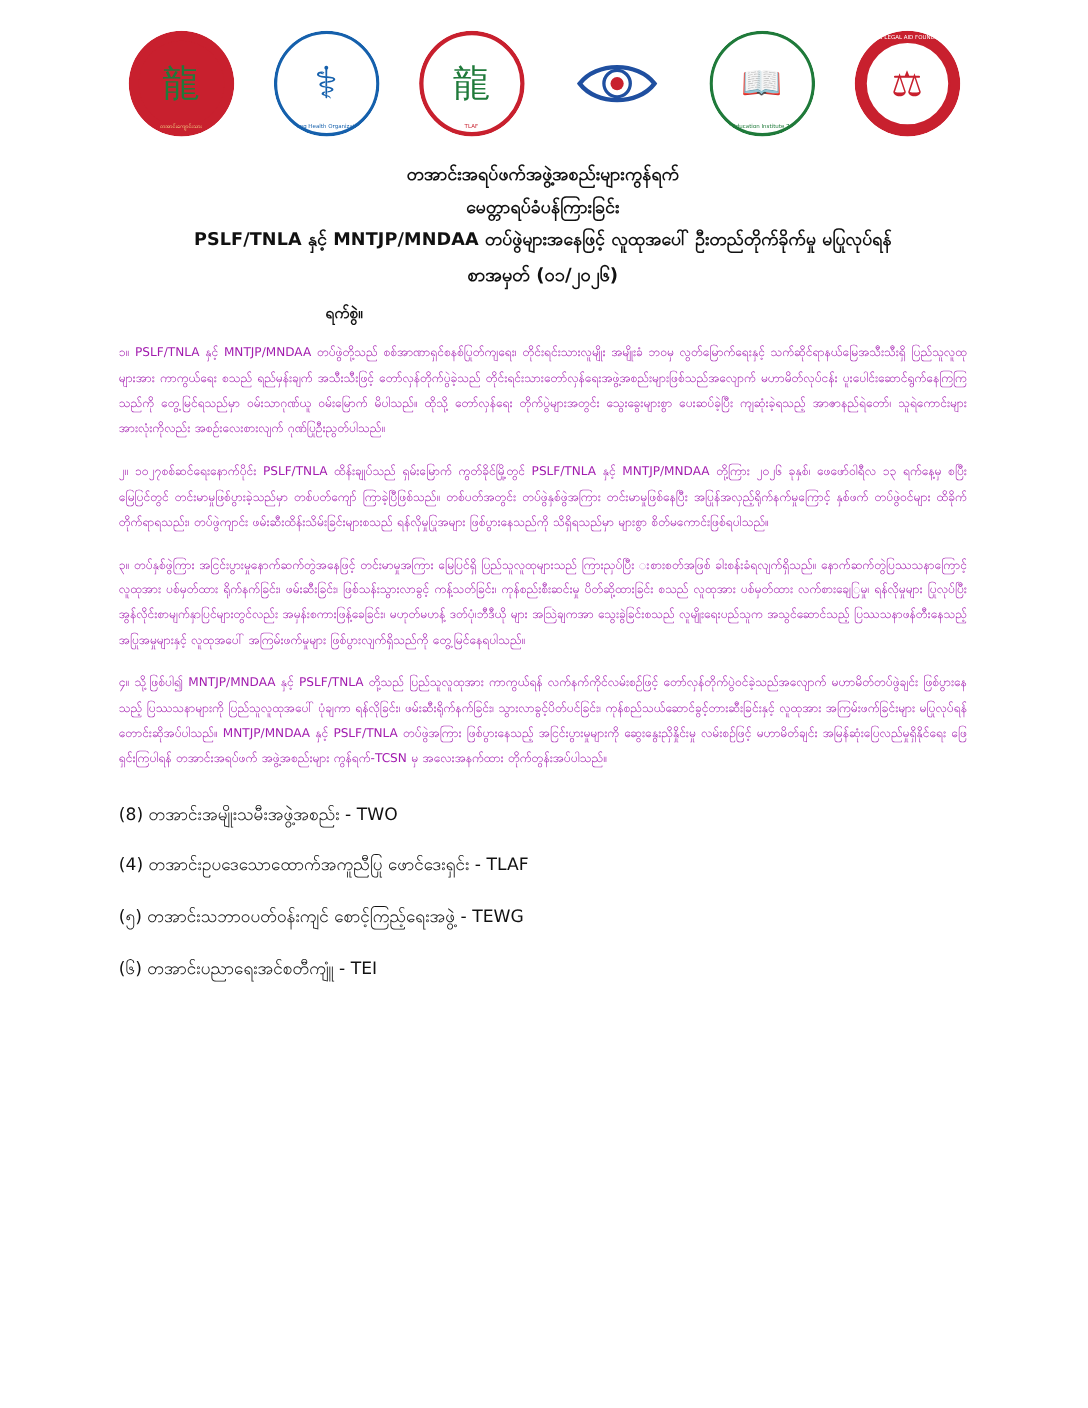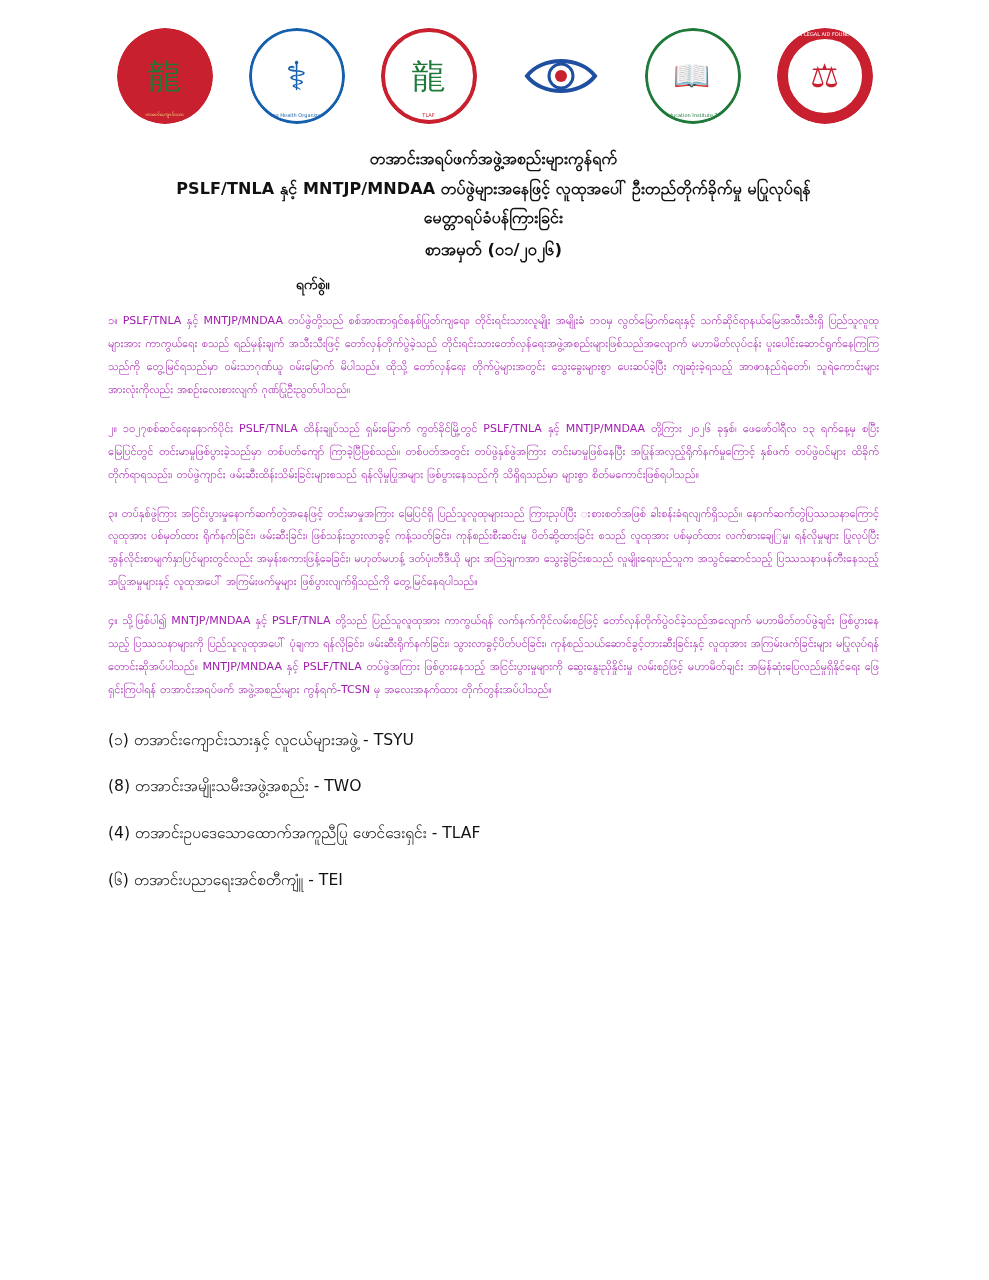--- a/index.html
+++ b/index.html
@@ -213,35 +213,35 @@
       </div>
       <div class="band">TA'ANG LEGAL AID FOUNDATION</div>
     </div>
 
   </div>
 
   <div class="doc-body">
 
     <div class="title-block">
       <div class="title-line">တအာင်းအရပ်ဖက်အဖွဲ့အစည်းများကွန်ရက်</div>
+      <div class="title-line">မေတ္တာရပ်ခံပန်ကြားခြင်း</div>
       <div class="title-line">PSLF/TNLA နှင့် MNTJP/MNDAA တပ်ဖွဲများအနေဖြင့် လူထုအပေါ် ဦးတည်တိုက်ခိုက်မှု မပြုလုပ်ရန်</div>
-      <div class="title-line">မေတ္တာရပ်ခံပန်ကြားခြင်း</div>
       <div class="letter-no">စာအမှတ် (၀၁/၂၀၂၆)</div>
     </div>
 
     <div class="date-row">
       <span>ရက်စွဲ။</span>
     </div>
 
     <p class="para first">၁။ PSLF/TNLA နှင့် MNTJP/MNDAA တပ်ဖွဲတို့သည် စစ်အာဏာရှင်စနစ်ပြုတ်ကျရေး၊ တိုင်းရင်းသားလူမျိုး အမျိုးခံ ဘဝမှ လွတ်မြောက်ရေးနှင့် သက်ဆိုင်ရာနယ်မြေအသီးသီးရှိ ပြည်သူလူထုများအား ကာကွယ်ရေး စသည် ရည်မှန်းချက် အသီးသီးဖြင့် တော်လှန်တိုက်ပွဲခဲ့သည် တိုင်းရင်းသားတော်လှန်ရေးအဖွဲ့အစည်းများဖြစ်သည်အလျောက် မဟာမိတ်လုပ်ငန်း ပူးပေါင်းဆောင်ရွက်နေကြကြသည်ကို တွေ့မြင်ရသည်မှာ ဝမ်းသာဂုဏ်ယူ ဝမ်းမြောက် မိပါသည်။ ထိုသို့ တော်လှန်ရေး တိုက်ပွဲများအတွင်း သွေးခွေးများစွာ ပေးဆပ်ခဲ့ပြီး ကျဆုံးခဲ့ရသည့် အာဇာနည်ရဲတော်၊ သူရဲကောင်းများ အားလုံးကိုလည်း အစဥ်းလေးစားလျက် ဂုဏ်ပြုဦးညွတ်ပါသည်။</p>
     <p class="para">၂။ ၁၀၂၇စစ်ဆင်ရေးနောက်ပိုင်း PSLF/TNLA ထိန်းချုပ်သည် ရှမ်းမြောက် ကွတ်ခိုင်မြို့တွင် PSLF/TNLA နှင့် MNTJP/MNDAA တို့ကြား ၂၀၂၆ ခုနှစ်၊ ဖေဖော်ဝါရီလ ၁၃ ရက်နေ့မှ စပြီး မြေပြင်တွင် တင်းမာမှုဖြစ်ပွားခဲ့သည်မှာ တစ်ပတ်ကျော် ကြာခဲ့ပြီဖြစ်သည်။ တစ်ပတ်အတွင်း တပ်ဖွဲနှစ်ဖွဲအကြား တင်းမာမှုဖြစ်နေပြီး အပြုန်အလှည့်ရိုက်နက်မှုကြောင့် နှစ်ဖက် တပ်ဖွဲဝင်များ ထိခိုက်တိုက်ရာရသည်း၊ တပ်ဖွဲကျာင်း ဖမ်းဆီးထိန်းသိမ်းခြင်းများစသည် ရန်လိုမှုပြုအများ ဖြစ်ပွားနေသည်ကို သိရှိရသည်မှာ များစွာ စိတ်မကောင်းဖြစ်ရပါသည်။</p>
     <p class="para">၃။ တပ်နှစ်ဖွဲကြား အငြင်းပွားမှုနောက်ဆက်တွဲအနေဖြင့် တင်းမာမှုအကြား မြေပြင်ရှိ ပြည်သူလူထုများသည် ကြားညှပ်ပြီး းစားစတ်အဖြစ် ခါးစန်းခံရလျက်ရှိသည်။ နောက်ဆက်တွဲပြဿသနာကြောင့် လူထုအား ပစ်မှတ်ထား ရိုက်နက်ခြင်း၊ ဖမ်းဆီးခြင်း၊ ဖြစ်သန်းသွားလာခွင့် ကန့်သတ်ခြင်း၊ ကုန်စည်းစီးဆင်းမှု ပိတ်ဆို့ထားခြင်း စသည် လူထုအား ပစ်မှတ်ထား လက်စားချေြမှု၊ ရန်လိုမှုများ ပြုလုပ်ပြီး အွန်လိုင်းစာမျက်နှာပြင်များတွင်လည်း အမှန်းစကားဖြန့်ခေခြင်း၊ မဟုတ်မဟန့် ဒတ်ပုံ၊ဘီဒီယို များ အသြဲချကအာ သွေးခွဲခြင်းစသည် လူမျိုးရေးပည်သူက အသွင်ဆောင်သည့် ပြဿသနာဖန်တီးနေသည့် အပြုအမှုများနှင့် လူထုအပေါ် အကြမ်းဖက်မှုများ ဖြစ်ပွားလျက်ရှိသည်ကို တွေ့မြင်နေရပါသည်။</p>
     <p class="para">၄။ သို့ဖြစ်ပါ၍ MNTJP/MNDAA နှင့် PSLF/TNLA တို့သည် ပြည်သူလူထုအား ကာကွယ်ရန် လက်နက်ကိုင်လမ်းစဥ်ဖြင့် တော်လှန်တိုက်ပွဲဝင်ခဲ့သည်အလျောက် မဟာမိတ်တပ်ဖွဲချင်း ဖြစ်ပွားနေသည့် ပြဿသနာများကို ပြည်သူလူထုအပေါ် ပုံချကာ ရန်လိုခြင်း၊ ဖမ်းဆီးရိုက်နက်ခြင်း၊ သွားလာခွင့်ပိတ်ပင်ခြင်း၊ ကုန်စည်သယ်ဆောင်ခွင့်တားဆီးခြင်းနှင့် လူထုအား အကြမ်းဖက်ခြင်းများ မပြုလုပ်ရန် တောင်းဆိုအပ်ပါသည်။ MNTJP/MNDAA နှင့် PSLF/TNLA တပ်ဖွဲအကြား ဖြစ်ပွားနေသည့် အငြင်းပွားမှုများကို ဆွေးနွေးညှိနှိုင်းမှု လမ်းစဥ်ဖြင့် မဟာမိတ်ချင်း အမြန်ဆုံးပြေလည်မှုရှိနိုင်ရေး ဖြေရှင်းကြပါရန် တအာင်းအရပ်ဖက် အဖွဲ့အစည်းများ ကွန်ရက်-TCSN မှ အလေးအနက်ထား တိုက်တွန်းအပ်ပါသည်။</p>
 
     <div class="sig-list">
-      <div class="sig-item">(၁) တအာင်းကျောင်းသားနှင့် လူငယ်များအဖွဲ့ - TSYU</div>
       <div class="sig-item">(8) တအာင်းအမျိုးသမီးအဖွဲ့အစည်း - TWO</div>
       <div class="sig-item">(4) တအာင်းဥပဒေသောထောက်အကူညီပြု ဖောင်ဒေးရှင်း - TLAF</div>
+      <div class="sig-item">(၅) တအာင်းသဘာဝပတ်ဝန်းကျင် စောင့်ကြည့်ရေးအဖွဲ့ - TEWG</div>
       <div class="sig-item">(၆) တအာင်းပညာရေးအင်စတီကျူံ - TEI</div>
     </div>
 
   </div>
 </div>
 
 </body></html>

